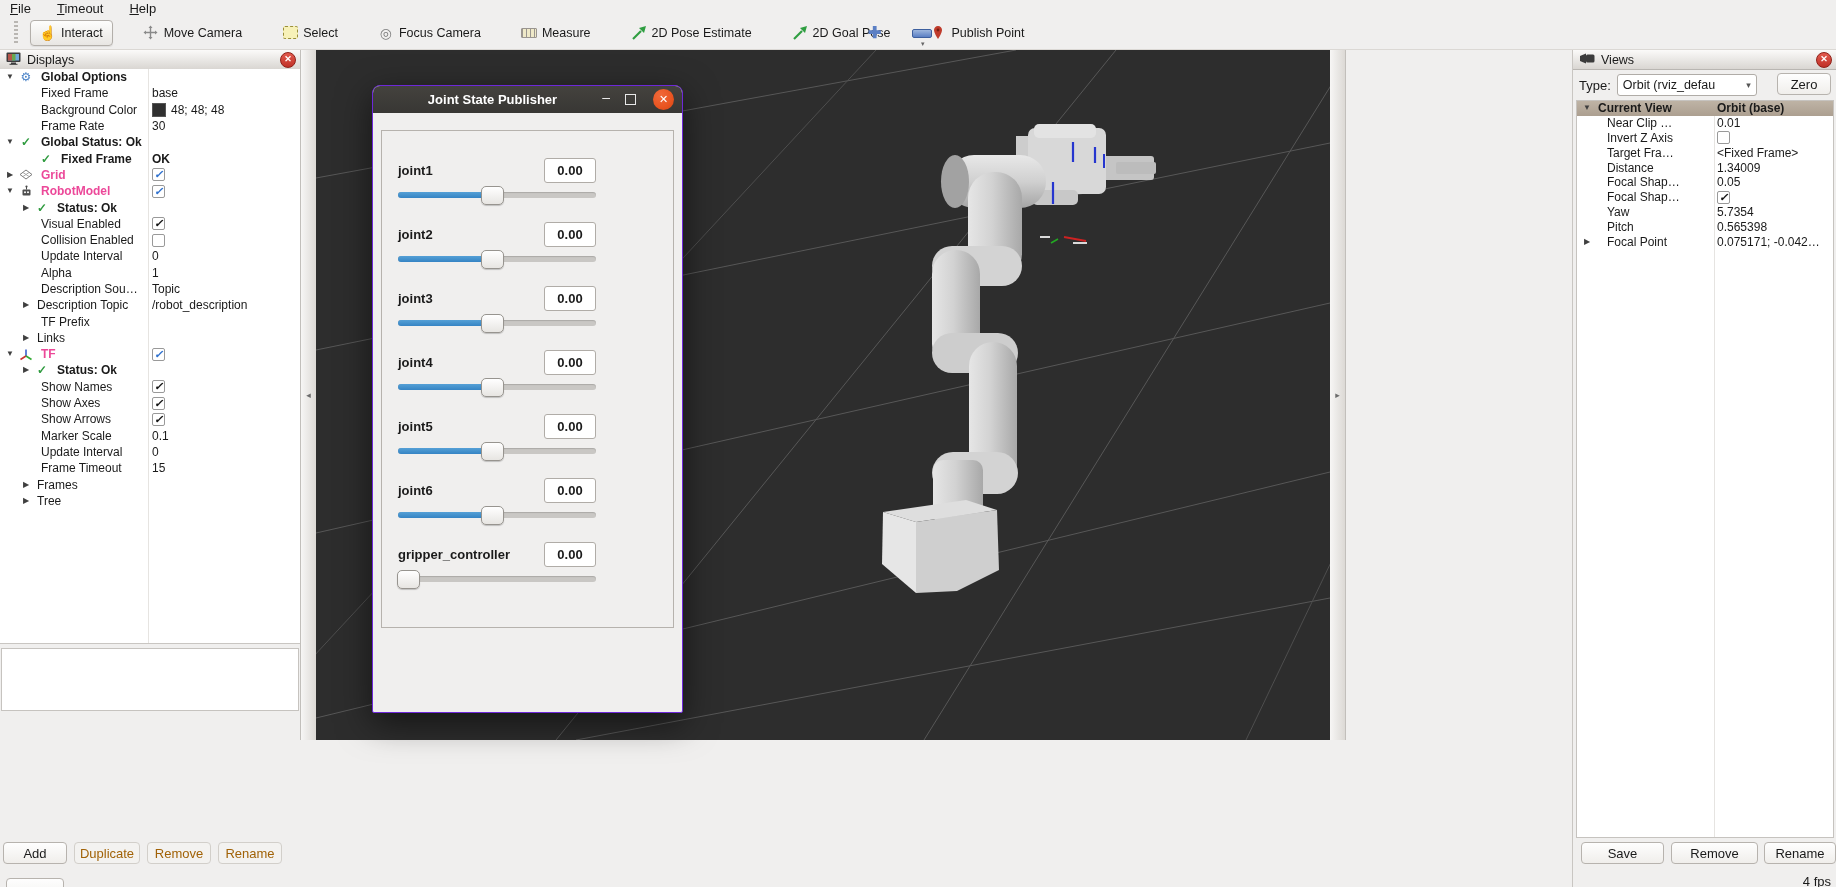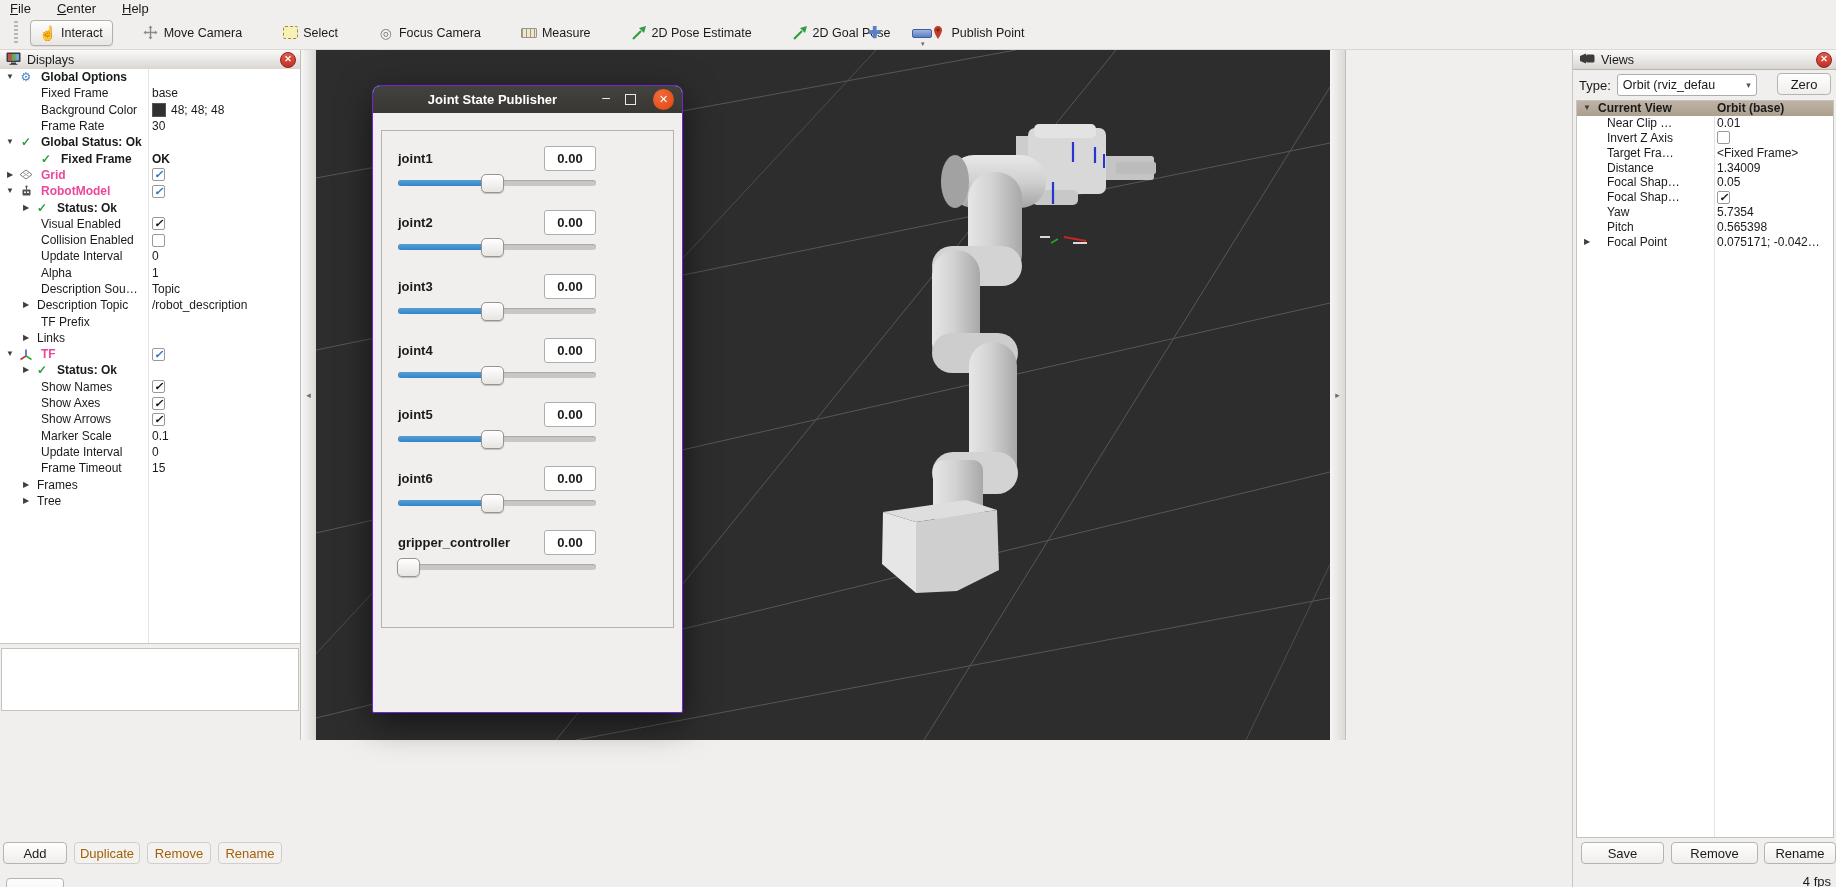--- a/index.html
+++ b/index.html
@@ -86,21 +86,21 @@
   .jsp-min{position:absolute;right:72px;top:3px;color:#e8e8e8;font-size:14px}
   .jsp-max{position:absolute;right:46px;top:8px;width:9px;height:9px;border:1.5px solid #e8e8e8}
   .jsp-close{position:absolute;right:8px;top:3px;width:21px;height:21px;border-radius:50%;
              background:radial-gradient(circle at 35% 30%,#f0693a,#e95420 60%,#d64513);
              color:#fff;font-size:11px;display:flex;align-items:center;justify-content:center}
   .jsp-body{padding:8px 8px 0 8px}
   .jsp-body .wide{height:26px;margin-top:0}
   .jsp-body .wide + .wide{margin-top:6px}
   .jsp-body .wide:first-child{margin-top:15px}
   .jsp-scroll{margin-top:9px;height:498px;border:1px solid #b6b2ad;box-sizing:border-box;
-              padding:14px 0 0 16px;background:#f0efee}
+              padding:26px 0 0 16px;background:#f0efee}
   .sgroup{width:198px;margin-bottom:23px}
   .srow1{display:flex;align-items:center;justify-content:space-between;height:26px}
   .slab{font-weight:bold;font-size:13px}
   .spin{width:52px;height:25px;border:1px solid #b0aca7;border-radius:3px;background:#fff;
         display:flex;align-items:center;justify-content:center;font-size:13px;font-weight:600;box-sizing:border-box}
   .strack{position:relative;height:6px;margin-top:9px;background:#c9c7c4;border-radius:3px;
           box-shadow:inset 0 1px 1px rgba(0,0,0,.15)}
   .sfill{position:absolute;left:0;top:0;height:6px;background:linear-gradient(#55a0d6,#3584c4);border-radius:3px}
   .shandle{position:absolute;top:-6px;width:21px;height:17px;border:1px solid #97948f;border-radius:5px;
            background:linear-gradient(#ffffff,#e7e5e2);box-shadow:0 1px 1px rgba(0,0,0,.2)}
@@ -123,21 +123,21 @@
   .v-colline{position:absolute;left:137px;top:15px;bottom:0;width:1px;background:#e6e4e1}
   .v-buttons{position:absolute;left:0;top:792px;width:264px}
   .v-buttons .qbtn{position:absolute;top:0}
   .fps{position:absolute;left:1745px;top:874px;width:86px;text-align:right;font-size:13px}
 </style>
 </head>
 <body>
 
 <div class="abs menubar">
   <span class="menu-item">File</span>
-  <span class="menu-item">Center</span>
+  <span class="menu-item">Timeout</span>
   <span class="menu-item">Help</span>
 </div>
 
 <div class="abs toolbar">
   <div class="grip"></div>
   <div class="tbtn active">
     <span class="ticon16 hand-glyph">☝</span>
     <span>Interact</span>
   </div>
   <div class="tbtn">

